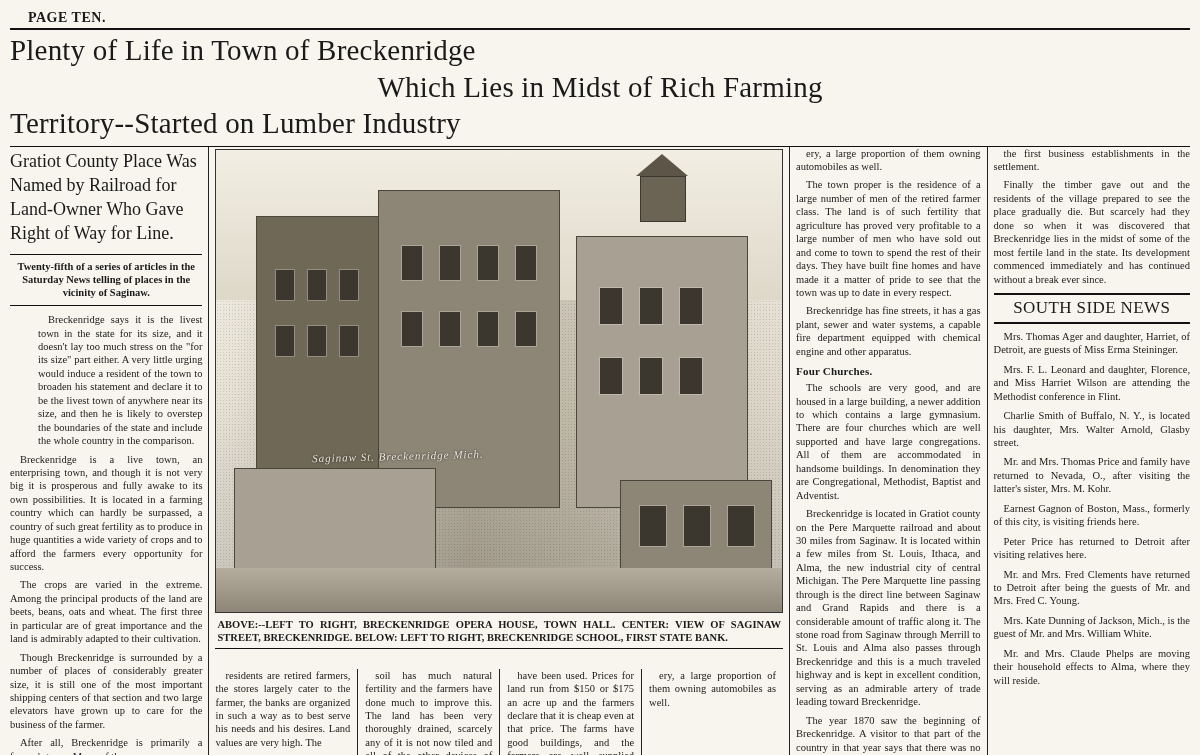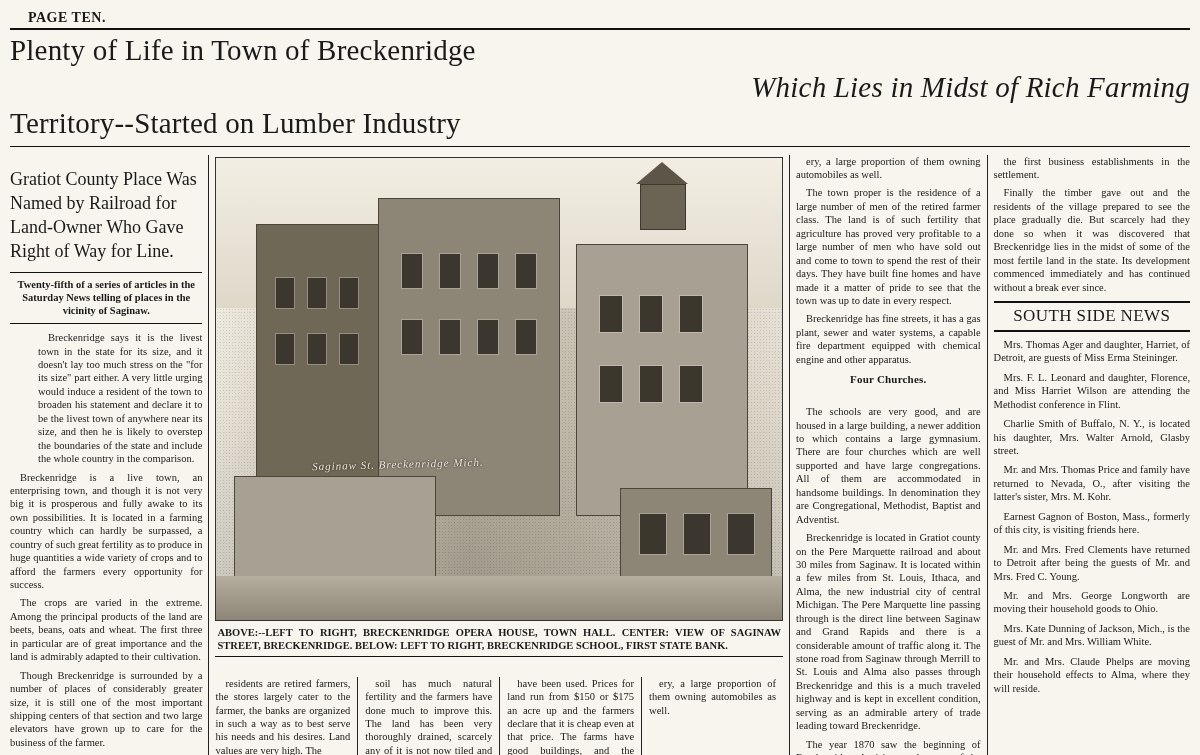--- a/index.html
+++ b/index.html
@@ -47,31 +47,31 @@
     font-size: 14px;
     letter-spacing: 1.2px;
     padding-right: 230px;
   }
 
   
   .headline {
     text-align: right;
     padding: 2px 0 4px 0;
     border-bottom: 1px solid #111;
-    margin-bottom: 8px;
+    margin-bottom: 0;
   }
   .headline .line {
     font-size: 29px;
     line-height: 1.26;
     font-weight: normal;
     letter-spacing: 0.2px;
     white-space: nowrap;
   }
   .headline .l1 { text-align: left; }
-  .headline .l2 { text-align: right; font-style: italic; }
+  .headline .l2 { text-align: center; }
   .headline .l3 { text-align: left; }
 
   
   .body-grid {
     display: flex;
     gap: 0;
     height: 690px;
   }
   .col {
     box-sizing: border-box;
@@ -86,21 +86,21 @@
   
   .col-left   { width: 194px; }
   .col-mid    { width: 572px; }
   .col-right1 { width: 186px; }
   .col-right2 { width: 198px; }
 
   
   .subhead {
     font-size: 18px;
     line-height: 1.35;
-    margin: 12px 0 8px 0;
+    margin: 2px 0 8px 0;
   }
   .box-note {
     border-top: 1px solid #111;
     border-bottom: 1px solid #111;
     padding: 5px 4px 6px 4px;
     margin: 4px 0 7px 0;
     font-size: 10.5px;
     line-height: 1.25;
     text-align: justify;
   }
@@ -193,24 +193,23 @@
   }
   .mid-cols {
     display: flex;
     margin-top: 2px;
   }
   .mid-cols .mc { width: 25%; box-sizing: border-box; padding-right: 7px; }
   .mid-cols .mc + .mc { border-left: 1px solid #222; padding-left: 7px; }
 
   
   .sec-head {
-    text-align: center;
     font-weight: bold;
     font-size: 11px;
-    margin: 7px 0 20px 0;
+    margin: 7px 0 4px 0;
     letter-spacing: .2px;
   }
   .boxhead {
     border-top: 2px solid #111;
     border-bottom: 2px solid #111;
     text-align: center;
     font-size: 17px;
     letter-spacing: .4px;
     padding: 3px 0 4px 0;
     margin: 7px 0 6px 0;
@@ -330,21 +329,21 @@
       <p class="body">the first business establishments in the settlement.</p>
       <p class="body">Finally the timber gave out and the residents of the village prepared to see the place gradually die. But scarcely had they done so when it was discovered that Breckenridge lies in the midst of some of the most fertile land in the state. Its development commenced immediately and has continued without a break ever since.</p>
 
       <div class="boxhead">SOUTH SIDE NEWS</div>
 
       <p class="tiny">Mrs. Thomas Ager and daughter, Harriet, of Detroit, are guests of Miss Erma Steininger.</p>
       <p class="tiny">Mrs. F. L. Leonard and daughter, Florence, and Miss Harriet Wilson are attending the Methodist conference in Flint.</p>
       <p class="tiny">Charlie Smith of Buffalo, N. Y., is located his daughter, Mrs. Walter Arnold, Glasby street.</p>
       <p class="tiny">Mr. and Mrs. Thomas Price and family have returned to Nevada, O., after visiting the latter's sister, Mrs. M. Kohr.</p>
       <p class="tiny">Earnest Gagnon of Boston, Mass., formerly of this city, is visiting friends here.</p>
+      <p class="tiny">Peter Price has returned to Detroit after visiting relatives here.</p>
       <p class="tiny">Mr. and Mrs. Fred Clements have returned to Detroit after being the guests of Mr. and Mrs. Fred C. Young.</p>
-      <p class="tiny">Mr. and Mrs. George Longworth are moving their household goods to Ohio.</p>
       <p class="tiny">Mrs. Kate Dunning of Jackson, Mich., is the guest of Mr. and Mrs. William White.</p>
       <p class="tiny">Mr. and Mrs. Claude Phelps are moving their household effects to Alma, where they will reside.</p>
 
     </div>
 
   </div>
 </div>
 
 </body></html>

